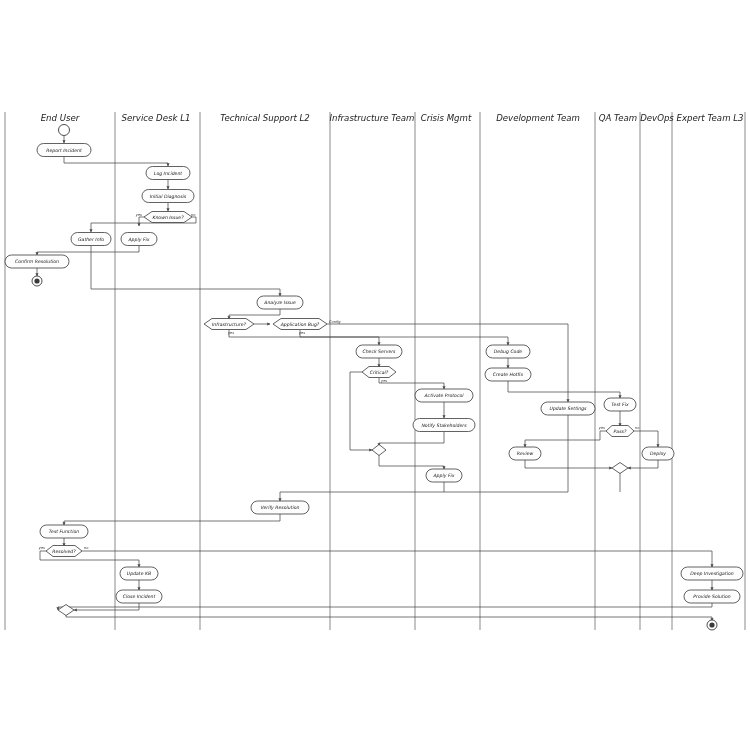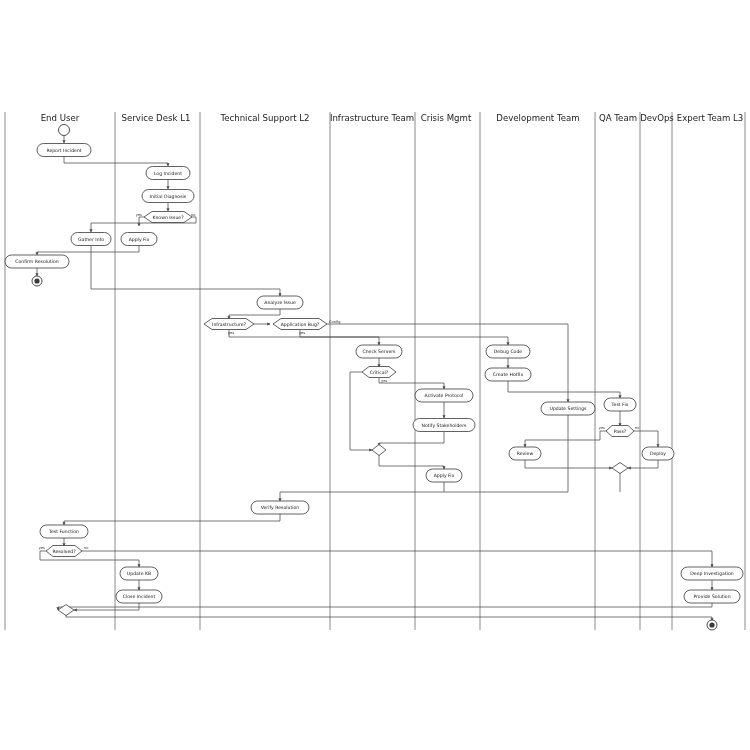--- a/index.html
+++ b/index.html
@@ -1,21 +1,21 @@
 <!DOCTYPE html>
 <html><head>
 <meta charset="utf-8">
 <style>
   html,body{margin:0;padding:0;}
   body{
     width:750px;height:750px;background:#ffffff;
     font-family:"DejaVu Sans","Liberation Sans",sans-serif;
     overflow:hidden;
   }
-  #diagram-root{position:relative;width:750px;height:750px;}
+  #diagram-root{position:relative;width:750px;height:750px;font-style:italic;}
   svg{display:block;}
   .lane-title{font-size:8.6px;fill:#222222;font-family:"DejaVu Sans","Liberation Sans",sans-serif;}
   .node-label{font-size:4.6px;fill:#1a1a1a;font-family:"DejaVu Sans","Liberation Sans",sans-serif;}
   .edge-label{font-size:3.6px;fill:#333333;font-family:"DejaVu Sans","Liberation Sans",sans-serif;}
   .lane-sep{stroke:#6d6d6d;stroke-width:0.8;}
   .act{fill:#fdfdfd;stroke:#3a3a3a;stroke-width:0.8;}
   .dec{fill:#fdfdfd;stroke:#3a3a3a;stroke-width:0.8;}
   .mrg{fill:#fdfdfd;stroke:#3a3a3a;stroke-width:0.8;}
   .flow{stroke:#4a4a4a;stroke-width:0.75;fill:none;}
   .startc{fill:#ffffff;stroke:#3a3a3a;stroke-width:0.9;}

